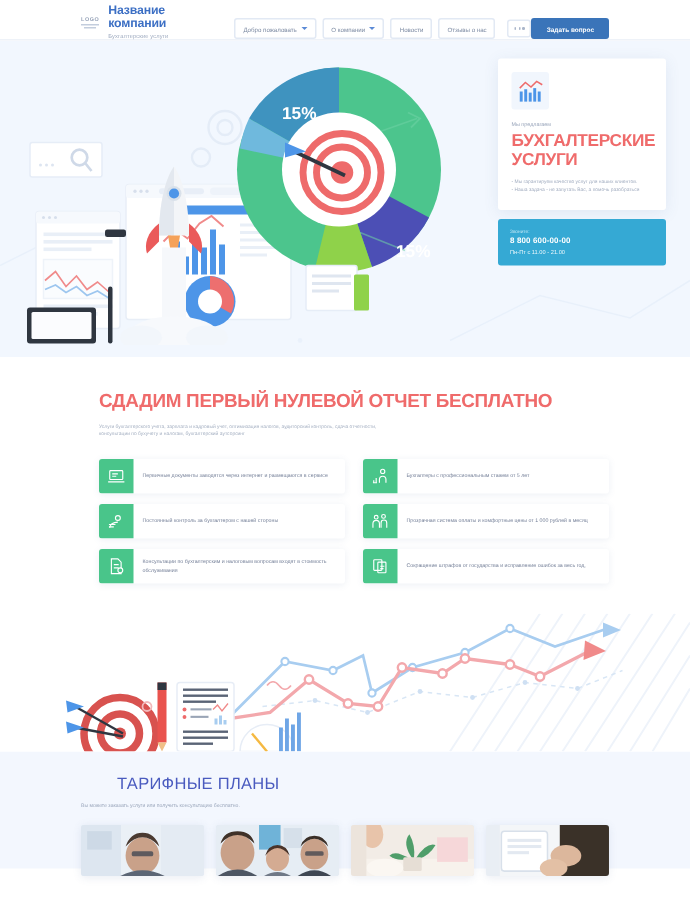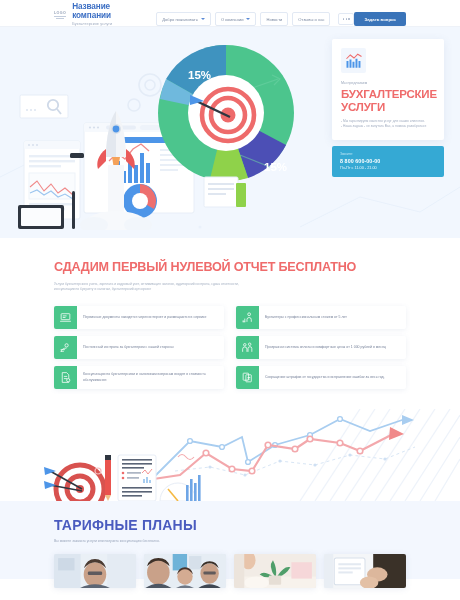--- a/index.html
+++ b/index.html
@@ -76,21 +76,21 @@
 
   .contact-box {
     background:#35a9d4; color:#fff; border-radius:2px; padding:6px 8px 7px 8px;
     margin-top:6px;
   }
   .contact-label { font-size:3.2px; color:#bfe6f4; margin-bottom:2.5px; }
   .contact-phone { font-size:5.3px; font-weight:700; letter-spacing:.1px; }
   .contact-hours { font-size:3.8px; margin-top:2px; color:#eaf7fc; }
 
   
-  .features { position:relative; background:#ffffff; padding: 22px 54px 20px 54px; }
+  .features { position:relative; background:#ffffff; padding: 22px 54px 20px 54px; margin-left: 12px; }
   .sec-title {
     font-size: 12.6px; font-weight:700; color:#ef6b6b; line-height:1.18;
     letter-spacing:-.2px; text-transform:uppercase;
   }
   .sec-desc { font-size:3.3px; color:#a5b0c2; line-height:1.55; margin-top:7px; max-width:205px; }
 
   .feat-grid { display:grid; grid-template-columns: 1fr 1fr; gap:7px 12px; margin-top:14px; }
   .feat {
     background:#fff; border-radius:2px; display:flex; align-items:stretch;
     box-shadow: 0 1px 5px rgba(80,110,160,.10); overflow:hidden; min-height:23px;
@@ -99,21 +99,21 @@
     width:23px; min-width:23px; background:#49c58a; display:flex;
     align-items:center; justify-content:center;
   }
   .feat-txt { font-size:3.5px; color:#77829a; line-height:1.5; padding:4px 6px; display:flex; align-items:center; }
 
   
   .growth { position:relative; height:92px; background:#ffffff; overflow:hidden; }
 
   
   .plans { background:#f3f7fe; padding: 16px 54px 0 54px; height: 78px; }
-  .plans-title { font-size:14px; font-weight:700; color:#4a5bbf; letter-spacing:.2px; }
+  .plans-title { font-size:11px; font-weight:400; color:#4a5bbf; letter-spacing:.2px;margin-left:24px; }
   .plans-sub { font-size:3.4px; color:#9aa6bb; margin-top:6px; }
   .plans-row { display:grid; grid-template-columns: repeat(4,1fr); gap:8px; margin-top:11px; }
   .plan-card {
     height:34px; border-radius:2px; overflow:hidden; position:relative;
     box-shadow:0 1px 6px rgba(80,110,160,.12); background:#dfe7f2;
   }
   .ph { position:absolute; inset:0; }
 </style>
 </head>
 <body>

